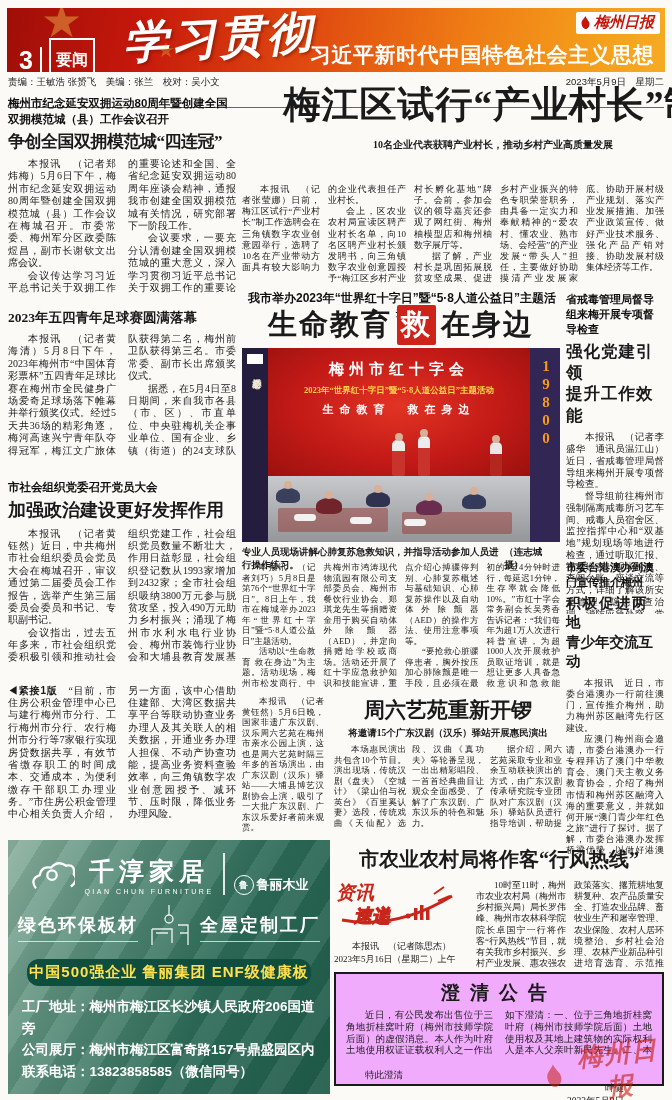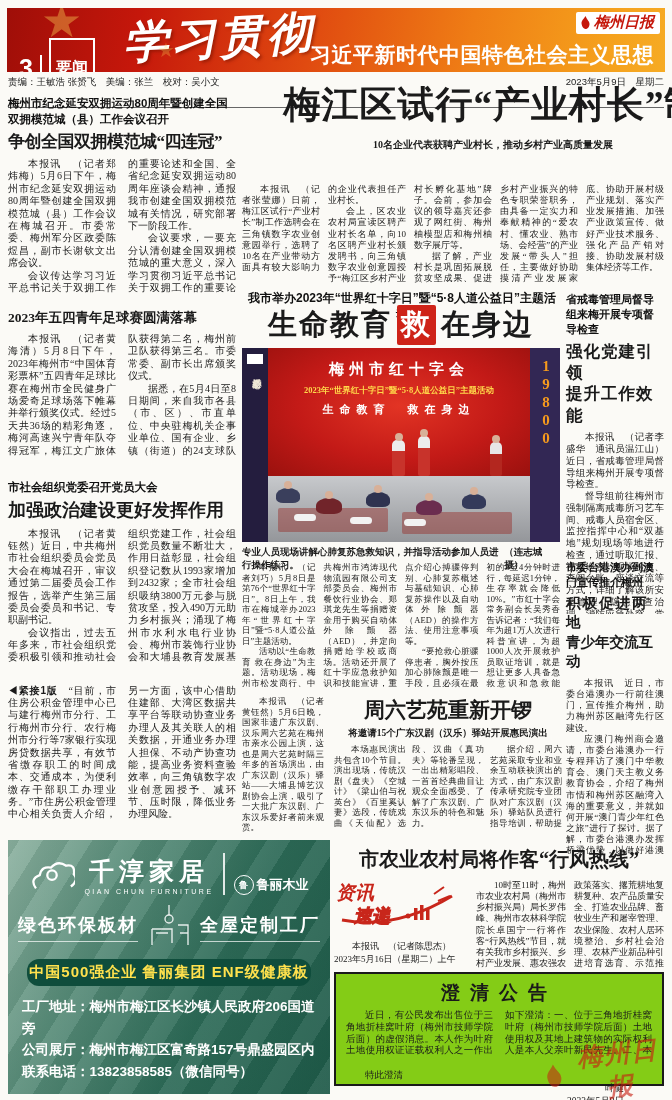--- a/index.html
+++ b/index.html
@@ -7,21 +7,21 @@
          font-family:"Liberation Serif","DejaVu Serif",serif;color:#1a1a1a;}
   .abs{position:absolute;}
   
   .banner{position:absolute;left:7px;top:8px;width:658px;height:64px;overflow:hidden;
     background:linear-gradient(100deg,#9f0e08 0%,#c5170b 20%,#e04a10 46%,#ef7d15 70%,#f5a01c 90%,#f6ab24 100%);}
   .banner:before{content:"★";position:absolute;left:34px;top:-14px;font-size:46px;color:rgba(255,220,90,.38);}
   .banner:after{content:"★";position:absolute;left:150px;top:30px;font-size:20px;color:rgba(255,220,90,.28);}
   .page-tag{position:absolute;left:12px;top:30px;display:flex;align-items:center;color:#fff;
     font-family:"Liberation Sans",sans-serif;}
   .pgnum{font-size:25px;font-weight:bold;padding-right:7px;border-right:2px solid #fff;line-height:26px;}
-  .pgsec{border:2px solid #fff;margin-left:7px;padding:16px 5px;font-size:16px;font-weight:bold;line-height:23px;}
+  .pgsec{border:2px solid #fff;margin-left:7px;padding:8px 5px;font-size:16px;font-weight:bold;line-height:23px;}
   .script-txt{position:absolute;left:116px;top:0px;font-size:45px;font-weight:bold;font-style:italic;
     color:#fff;transform:rotate(-3deg);letter-spacing:3px;text-shadow:2px 2px 3px rgba(120,20,0,.55);}
   .banner-title{position:absolute;left:303px;top:33px;font-size:21px;font-weight:bold;color:#fff;
     letter-spacing:.5px;font-family:"Liberation Sans",sans-serif;white-space:nowrap;}
   .masthead{position:absolute;right:5px;top:4px;background:#fff;border-radius:2px;padding:1px 6px 2px 4px;
     color:#c5170b;font-weight:bold;font-size:15px;display:flex;align-items:center;gap:3px;font-style:italic;}
   
   .inforow{position:absolute;left:8px;top:76px;width:656px;display:flex;justify-content:space-between;
     font-size:9.5px;color:#222;font-family:"Liberation Sans",sans-serif;border-bottom:1.5px solid #666;padding-bottom:18px;}
   
@@ -80,21 +80,21 @@
   .hf h2{font-size:20px;text-align:center;white-space:nowrap;}
   .hf-row{display:flex;gap:14px;margin-top:7px;}
   .hf-left{width:128px;}
   .zixun{position:relative;height:56px;}
   .zx1{position:absolute;left:2px;top:0;color:#c8261b;font-weight:bold;font-style:italic;font-size:19px;}
   .zx2{position:absolute;left:20px;top:24px;font-weight:bold;font-style:italic;font-size:18px;color:#fff;
        -webkit-text-stroke:1.2px #c8261b;}
   .hf-byline{font-size:9px;margin-top:4px;}
   .hf-right{flex:1;column-count:2;column-gap:8px;height:100px;font-size:9px;}
   
-  .cq{left:334px;top:972px;width:330px;height:114px;border:2.5px solid #1a1a1a;background:#84cc16;
+  .cq{left:334px;top:972px;width:330px;height:114px;border:2.5px solid #1a1a1a;background:#f0abfc;
       padding:6px 10px;box-sizing:border-box;}
   .cq h2{font-size:19px;text-align:center;letter-spacing:10px;}
   .cq-body{column-count:2;column-gap:12px;height:58px;font-size:9.5px;margin-top:4px;}
   .cq-close{font-size:9.5px;text-indent:2em;margin:1px 0 0;}
   .cq-sign{font-size:9.5px;text-align:right;padding-right:28px;line-height:1.35;}
   
   .ad{left:8px;top:840px;width:322px;height:254px;overflow:hidden;color:#fff;
     background:linear-gradient(115deg,#8fb3a2 0%,#5c8f7c 28%,#2e6b58 62%,#1f5a49 100%);}
   .ad-stripes{position:absolute;inset:0;background:repeating-linear-gradient(-58deg,rgba(255,255,255,.07) 0 20px,rgba(0,40,25,.08) 20px 42px);}
   .ad-in{position:relative;}

